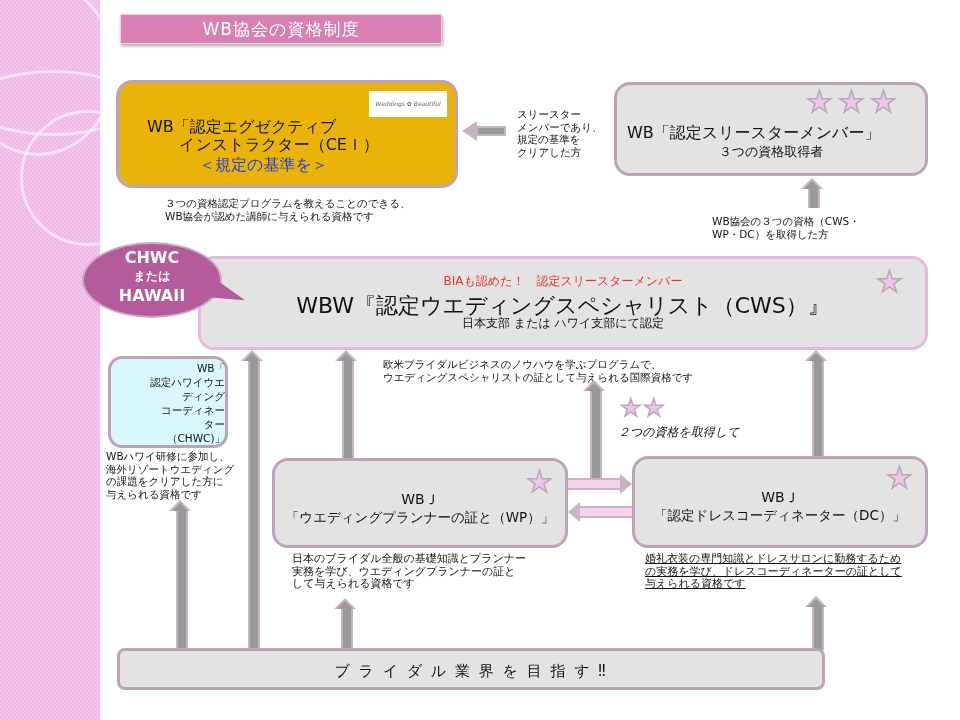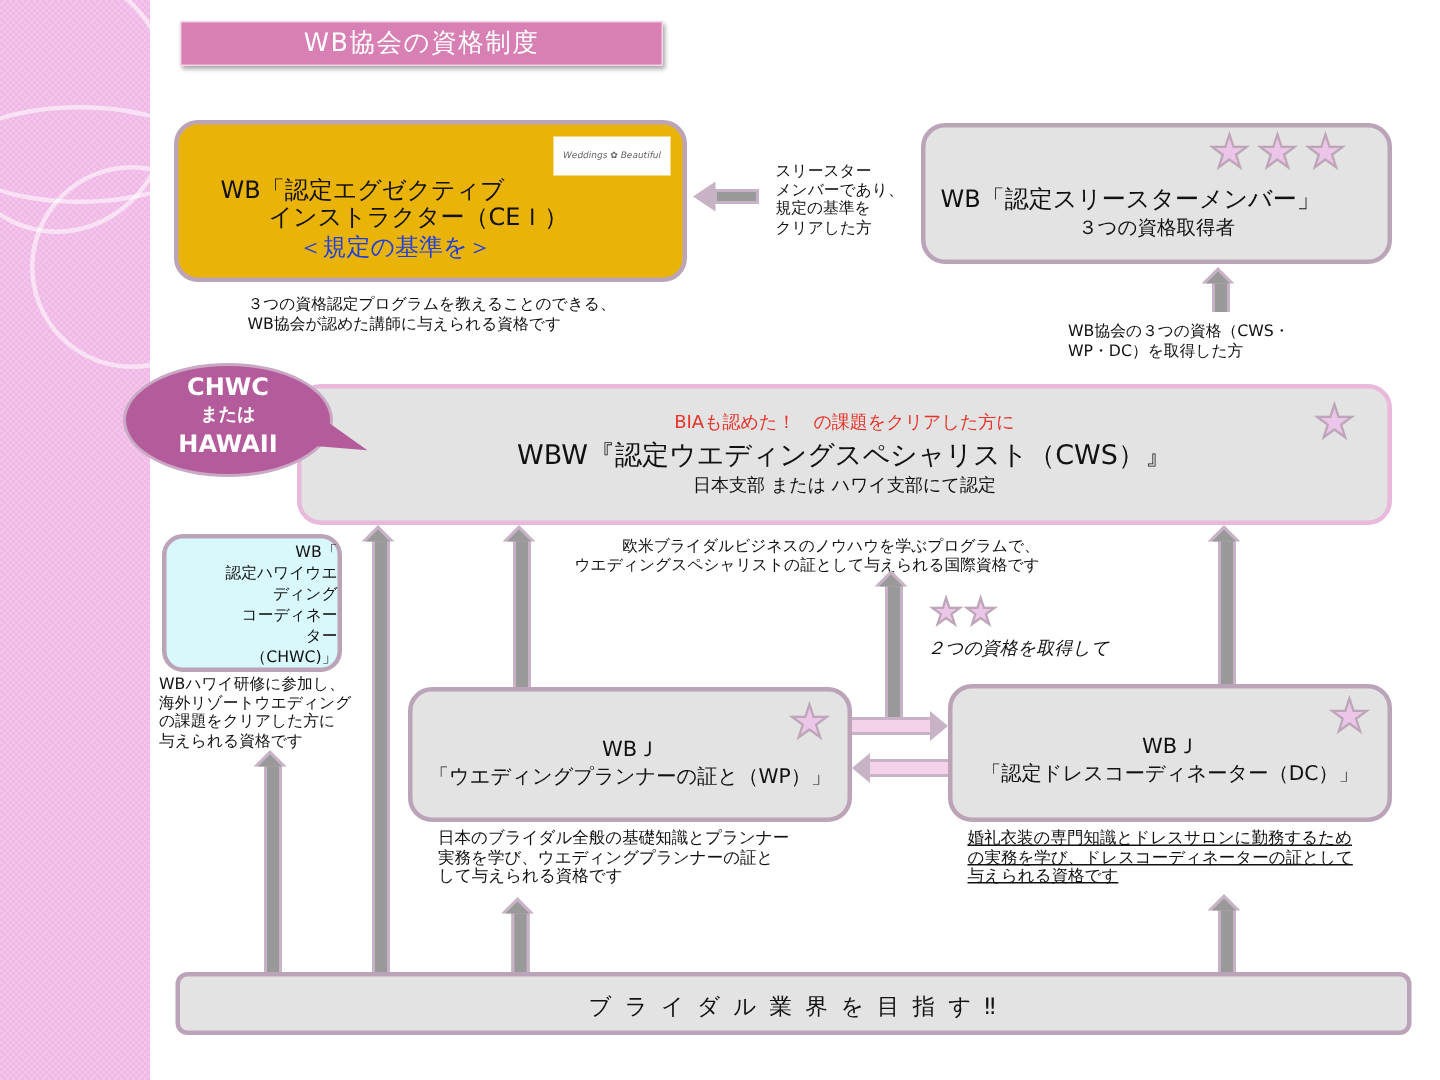--- a/index.html
+++ b/index.html
@@ -57,22 +57,22 @@
   <div class="star" style="right:28px;top:2px;">★</div>
   <div style="position:absolute;left:10px;top:38px;font-size:16px;">WB「認定スリースターメンバー」</div>
   <div style="position:absolute;left:0;right:0;top:58px;font-size:13px;">３つの資格取得者</div>
 </div>
 <div class="varrow" style="left:808px;top:188px;height:20px;"></div>
 <div class="txt" style="left:712px;top:215px;">WB協会の３つの資格（CWS・
 WP・DC）を取得した方</div>
 
 <div class="box" style="left:198px;top:256px;width:730px;height:94px;border-color:#e8b8dd;">
   <div class="star" style="right:22px;top:8px;">★</div>
-  <div style="position:absolute;left:0;right:0;top:14px;font-size:12px;color:#e8332b;">BIAも認めた！　の課題をクリアした方に</div>
-  <div style="position:absolute;left:0;right:0;top:32px;font-size:18px;">WBW『認定ウエディングスペシャリスト（CWS）』</div>
+  <div style="position:absolute;left:0;right:0;top:14px;font-size:12px;color:#e8332b;">BIAも認めた！　認定スリースターメンバー</div>
+  <div style="position:absolute;left:0;right:0;top:32px;font-size:22px;">WBW『認定ウエディングスペシャリスト（CWS）』</div>
   <div style="position:absolute;left:0;right:0;top:56px;font-size:12px;">日本支部 または ハワイ支部にて認定</div>
 </div>
 
 <div style="position:absolute;left:82px;top:242px;width:140px;height:76px;">
   <div style="position:absolute;left:0;top:0;width:140px;height:76px;border-radius:50%;background:#b45b9b;border:2px solid #c9a8c4;box-sizing:border-box;"></div>
   <div style="position:absolute;left:128px;top:42px;border-top:10px solid transparent;border-bottom:10px solid transparent;border-left:36px solid #b45b9b;transform:rotate(20deg);"></div>
   <div style="position:absolute;left:0;right:0;top:6px;text-align:center;color:#fff;font-weight:bold;font-size:16px;">CHWC</div>
   <div style="position:absolute;left:0;right:0;top:26px;text-align:center;color:#fff;font-weight:bold;font-size:12px;">または</div>
   <div style="position:absolute;left:0;right:0;top:44px;text-align:center;color:#fff;font-weight:bold;font-size:16px;">HAWAII</div>
 </div>
@@ -83,21 +83,21 @@
 ディング
 コーディネー
 ター
 （CHWC)」</div>
 </div>
 <div class="txt" style="left:106px;top:450px;">WBハワイ研修に参加し、
 海外リゾートウエディング
 の課題をクリアした方に
 与えられる資格です</div>
 
-<div class="txt" style="left:383px;top:358px;text-align:right;">欧米ブライダルビジネスのノウハウを学ぶプログラムで、
+<div class="txt" style="left:383px;top:358px;">欧米ブライダルビジネスのノウハウを学ぶプログラムで、
 ウエディングスペシャリストの証として与えられる国際資格です</div>
 
 <div class="star" style="left:620px;top:393px;font-size:24px;">★</div>
 <div class="star" style="left:643px;top:393px;font-size:24px;">★</div>
 <div class="txt" style="left:618px;top:426px;font-size:12px;font-style:italic;">２つの資格を取得して</div>
 
 <div class="varrow" style="left:248px;top:360px;height:290px;"></div>
 <div class="varrow" style="left:342px;top:360px;height:100px;"></div>
 <div class="varrow" style="left:590px;top:390px;height:90px;"></div>
 <div class="varrow" style="left:812px;top:360px;height:98px;"></div>
@@ -125,15 +125,15 @@
 
 <div class="box" style="left:632px;top:456px;width:296px;height:92px;">
   <div class="star" style="right:12px;top:4px;">★</div>
   <div style="position:absolute;left:0;right:0;top:30px;font-size:14px;">WBＪ</div>
   <div style="position:absolute;left:0;right:0;top:48px;font-size:13.5px;">「認定ドレスコーディネーター（DC）」</div>
 </div>
 <div class="txt" style="left:645px;top:553px;font-size:11px;text-decoration:underline;">婚礼衣装の専門知識とドレスサロンに勤務するため
 の実務を学び、ドレスコーディネーターの証として
 与えられる資格です</div>
 
-<div class="box" style="left:117px;top:648px;width:824px;height:42px;border-radius:8px;">
+<div class="box" style="left:117px;top:648px;width:708px;height:42px;border-radius:8px;">
   <div style="position:absolute;left:0;right:0;top:11px;font-size:15px;letter-spacing:2px;">ブ ラ イ ダ ル 業 界 を 目 指 す ‼</div>
 </div>
 
 </body></html>

